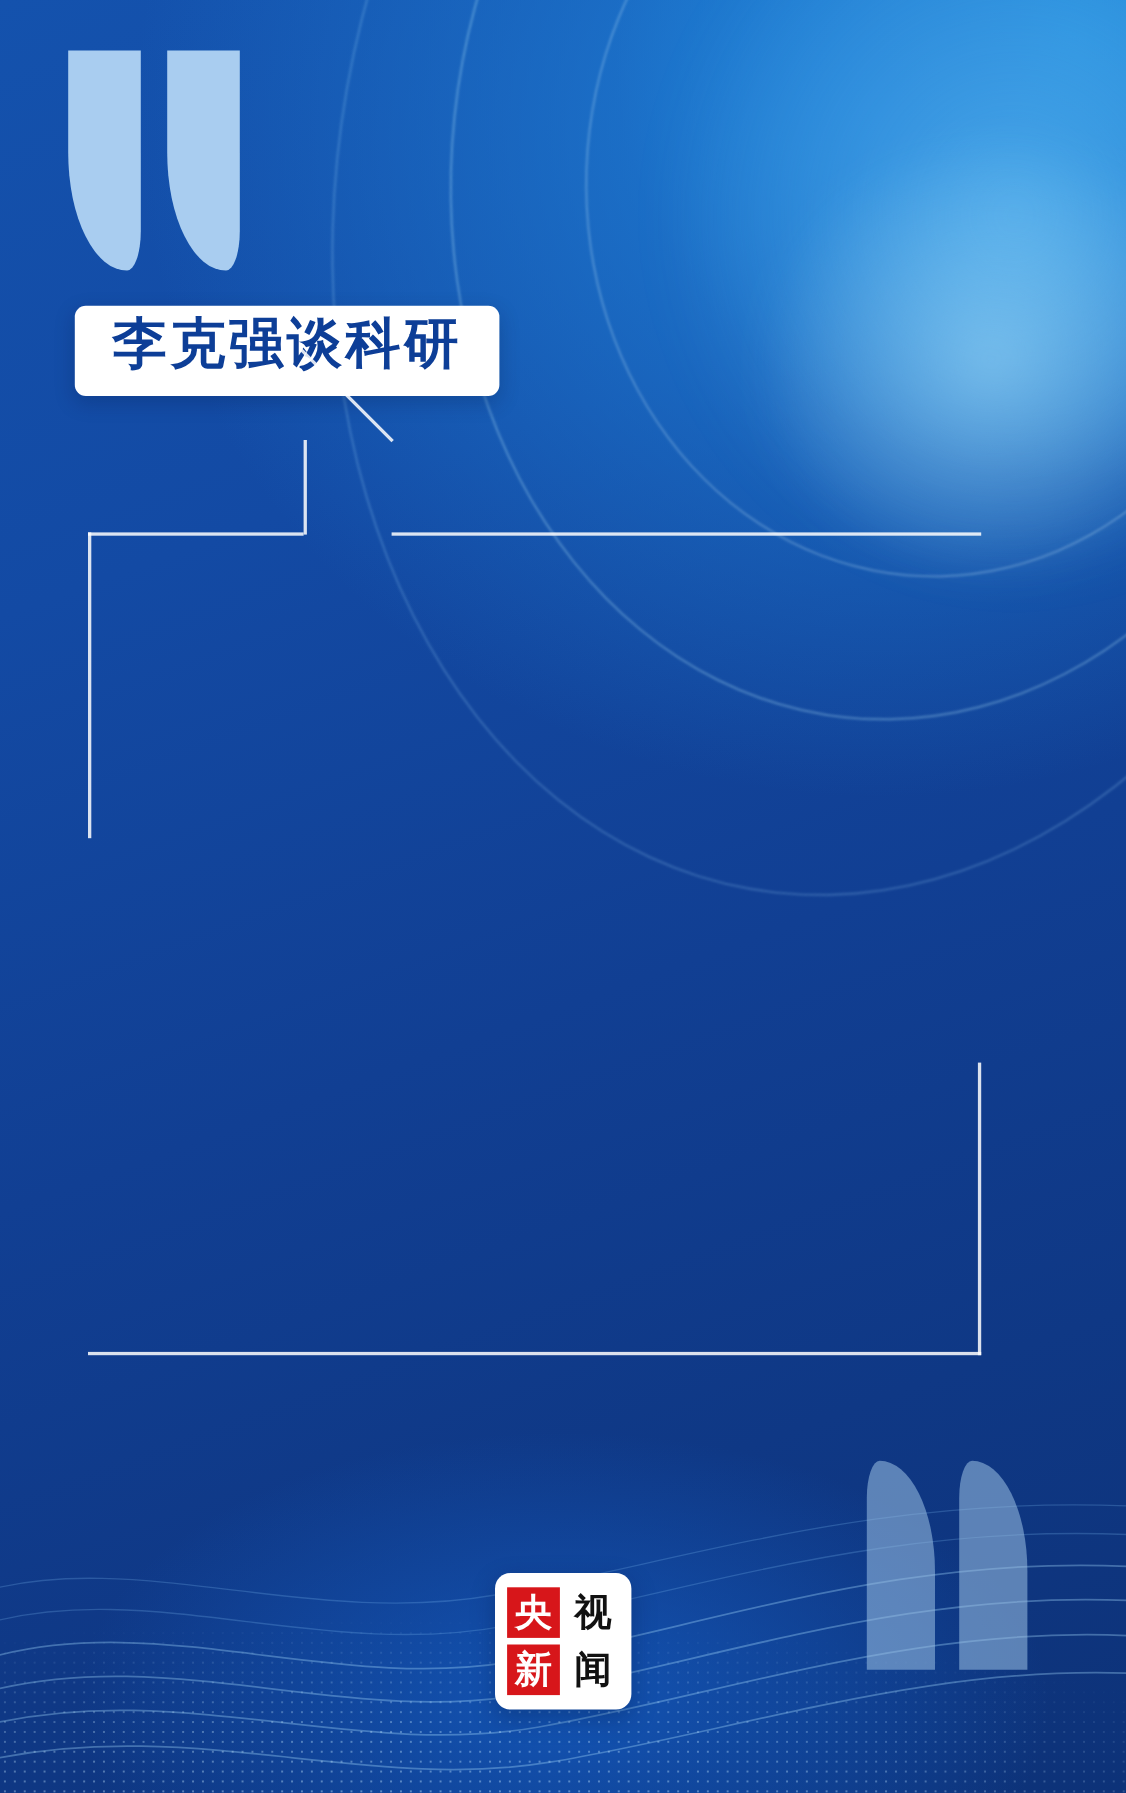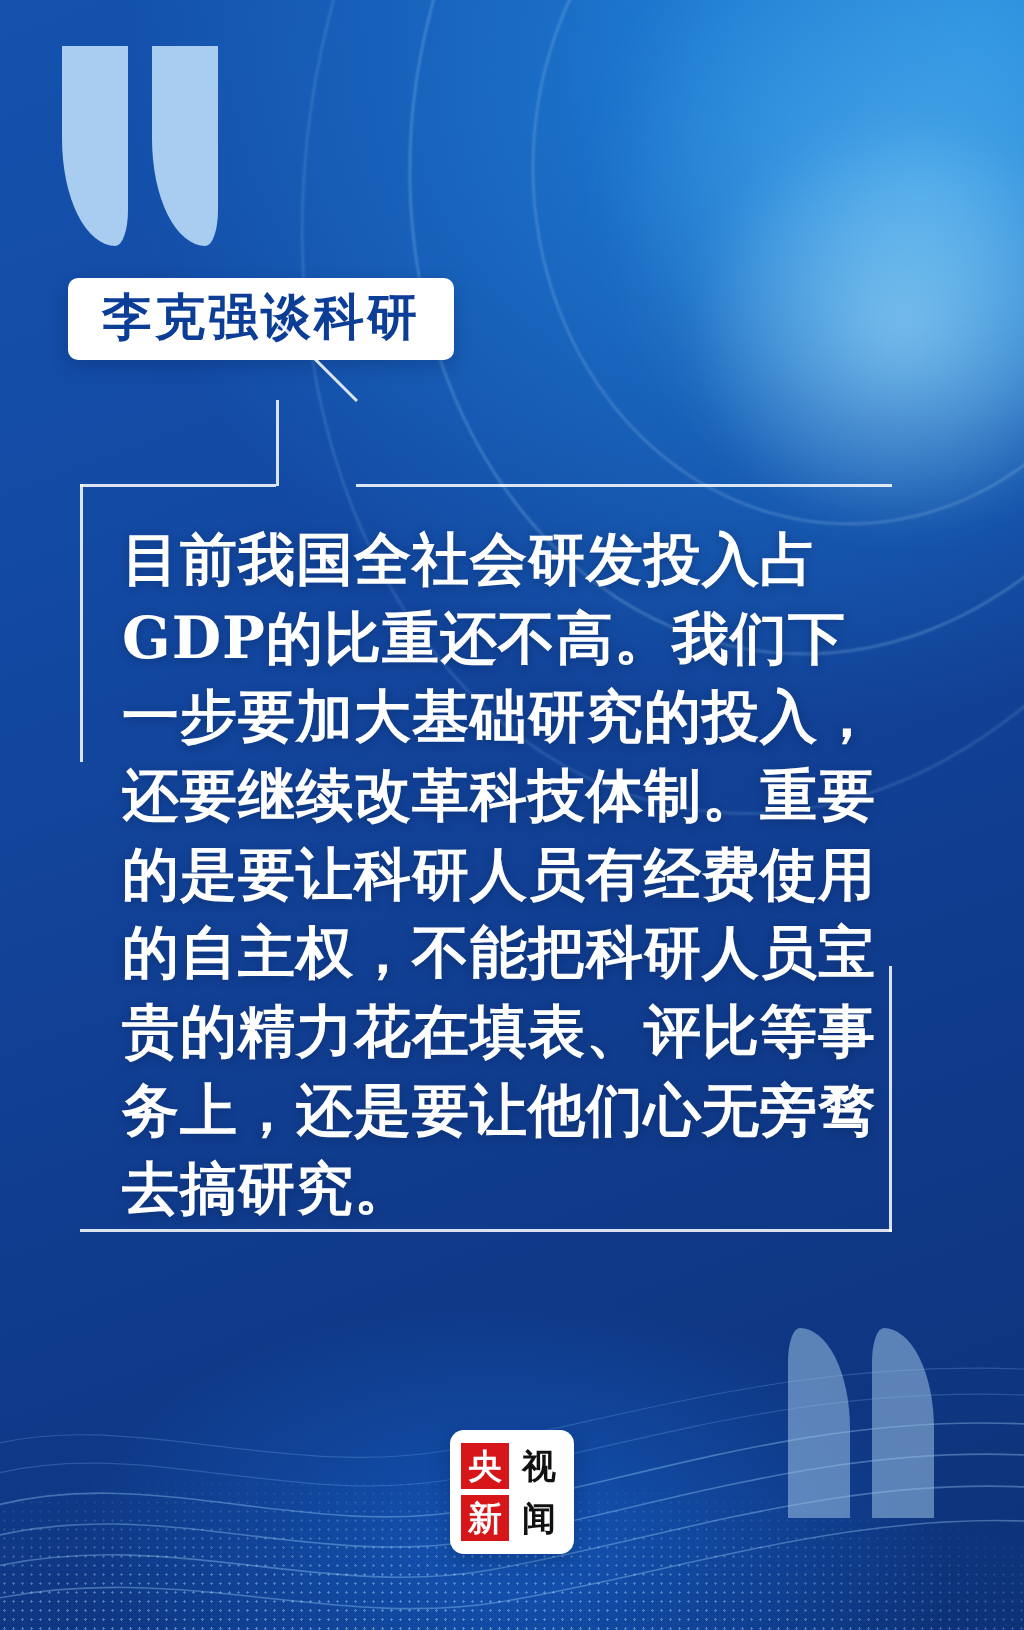--- a/index.html
+++ b/index.html
@@ -121,21 +121,21 @@
   .title-chip {
     position: absolute;
     left: 68px;
     top: 278px;
     padding: 14px 34px 18px 34px;
     background: #ffffff;
     border-radius: 10px;
     box-shadow: 0 6px 18px rgba(0,20,60,0.22);
   }
   .title-chip .title-text {
-    font-family: Liberation Serif, serif;
+    font-family: Liberation Mono, monospace;
     font-size: 50px;
     font-weight: 700;
     letter-spacing: 3px;
     color: #0d3e97;
     line-height: 1;
     white-space: nowrap;
   }
 
   
   .bubble {
@@ -278,21 +278,20 @@
     <div class="edge edge-top-right"></div>
     <div class="edge edge-bottom"></div>
     <div class="edge edge-left"></div>
     <div class="edge edge-right"></div>
     <div class="tail">
       <div class="t-left"></div>
       <div class="t-diag"></div>
     </div>
   </div>
 
-  <div class="quote-body">目前我国全社会研发投入占GDP的比重还不高。我们下一步要加大基础研究的投入，还要继续改革科技体制。重要的是要让科研人员有经费使用的自主权，不能把科研人员宝贵的精力花在填表、评比等事务上，还是要让他们心无旁骛去搞研究。</div>
 
   <div class="quote-close">
     <div class="bar"></div>
     <div class="bar"></div>
   </div>
 
   <div class="logo">
     <div class="row">
       <div class="glyph g-red">央</div>
       <div class="glyph g-plain">视</div>

